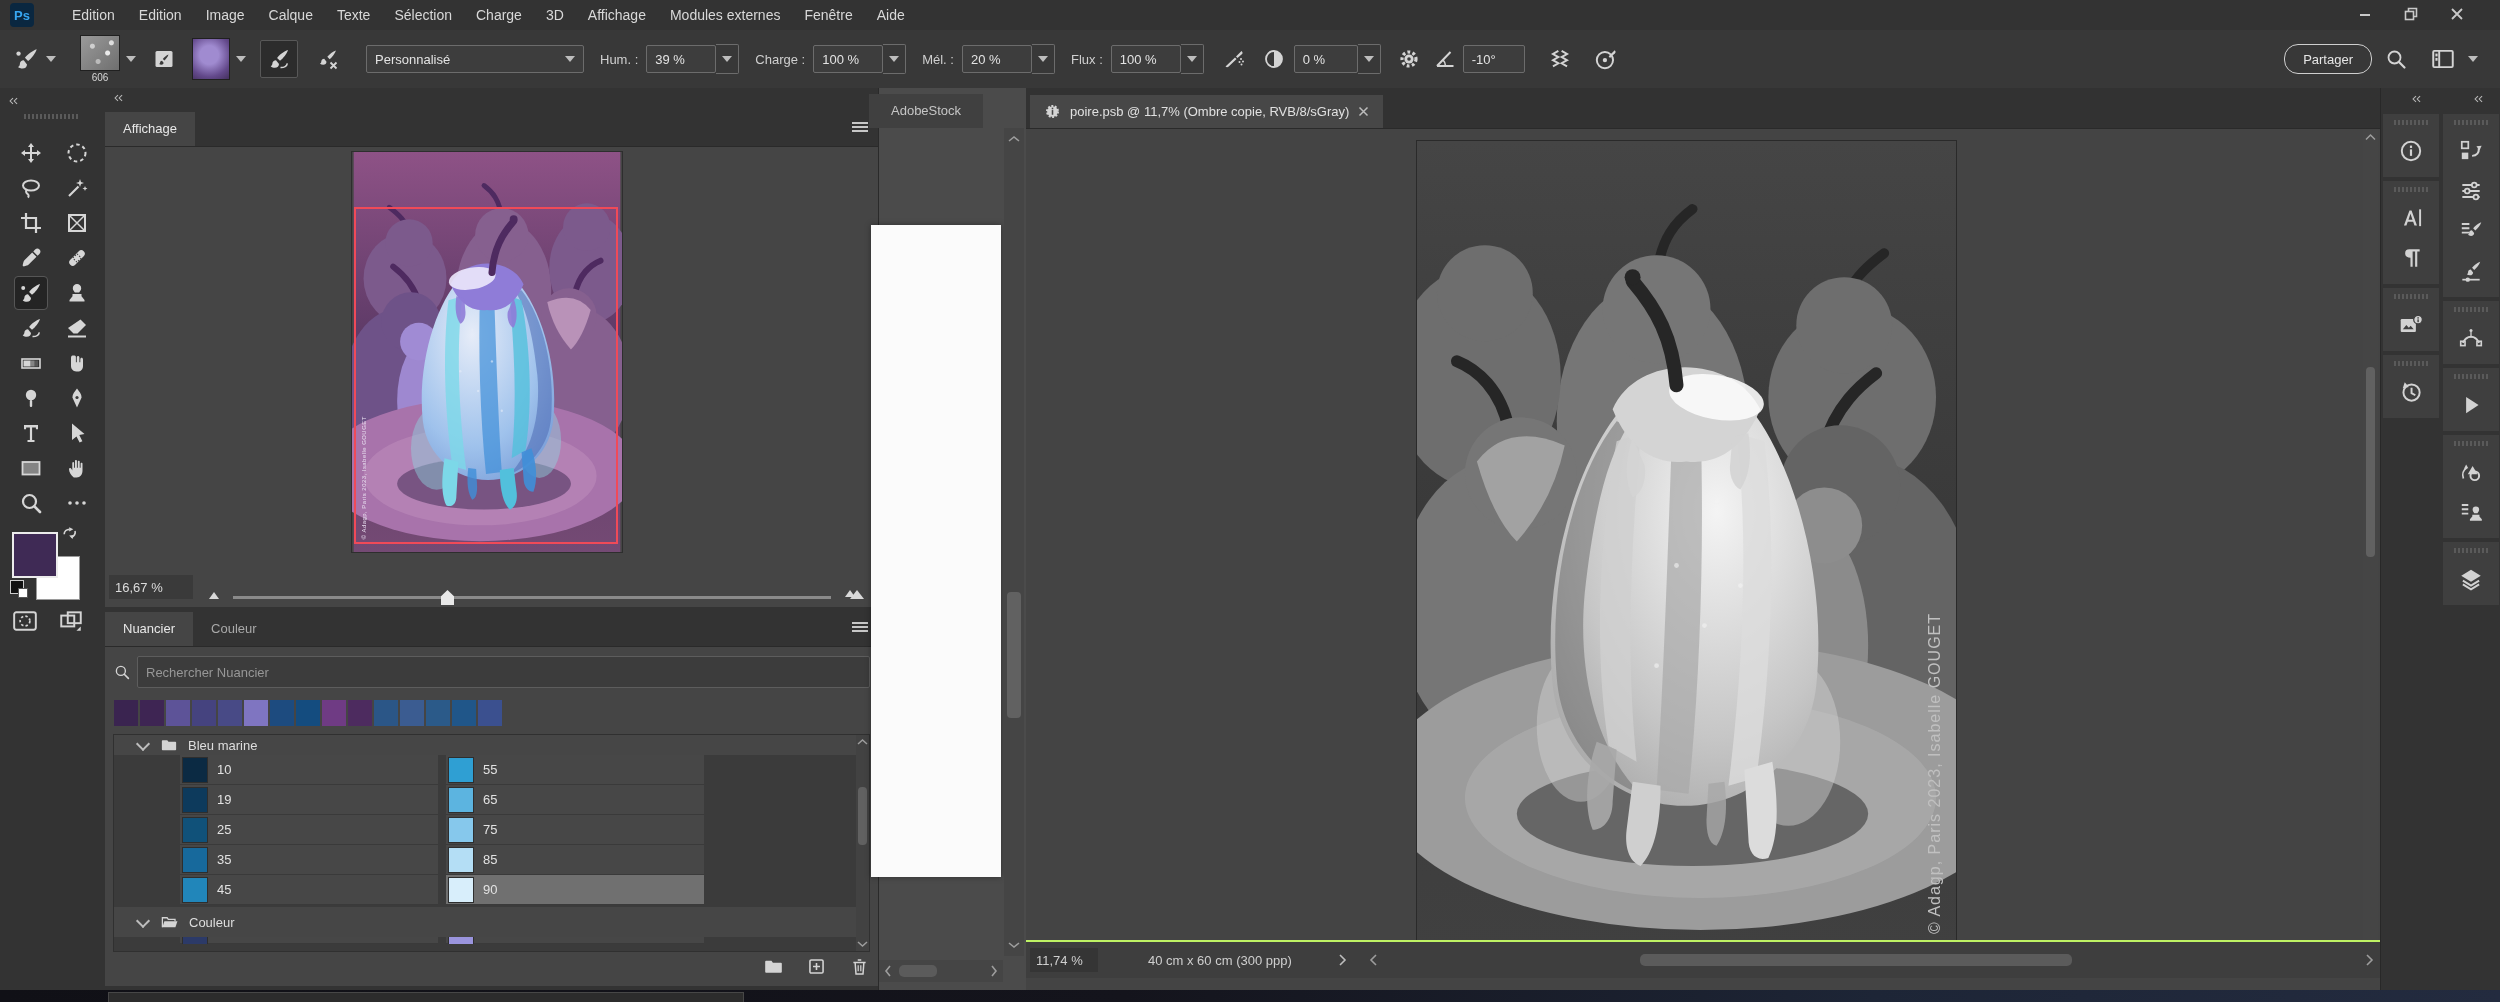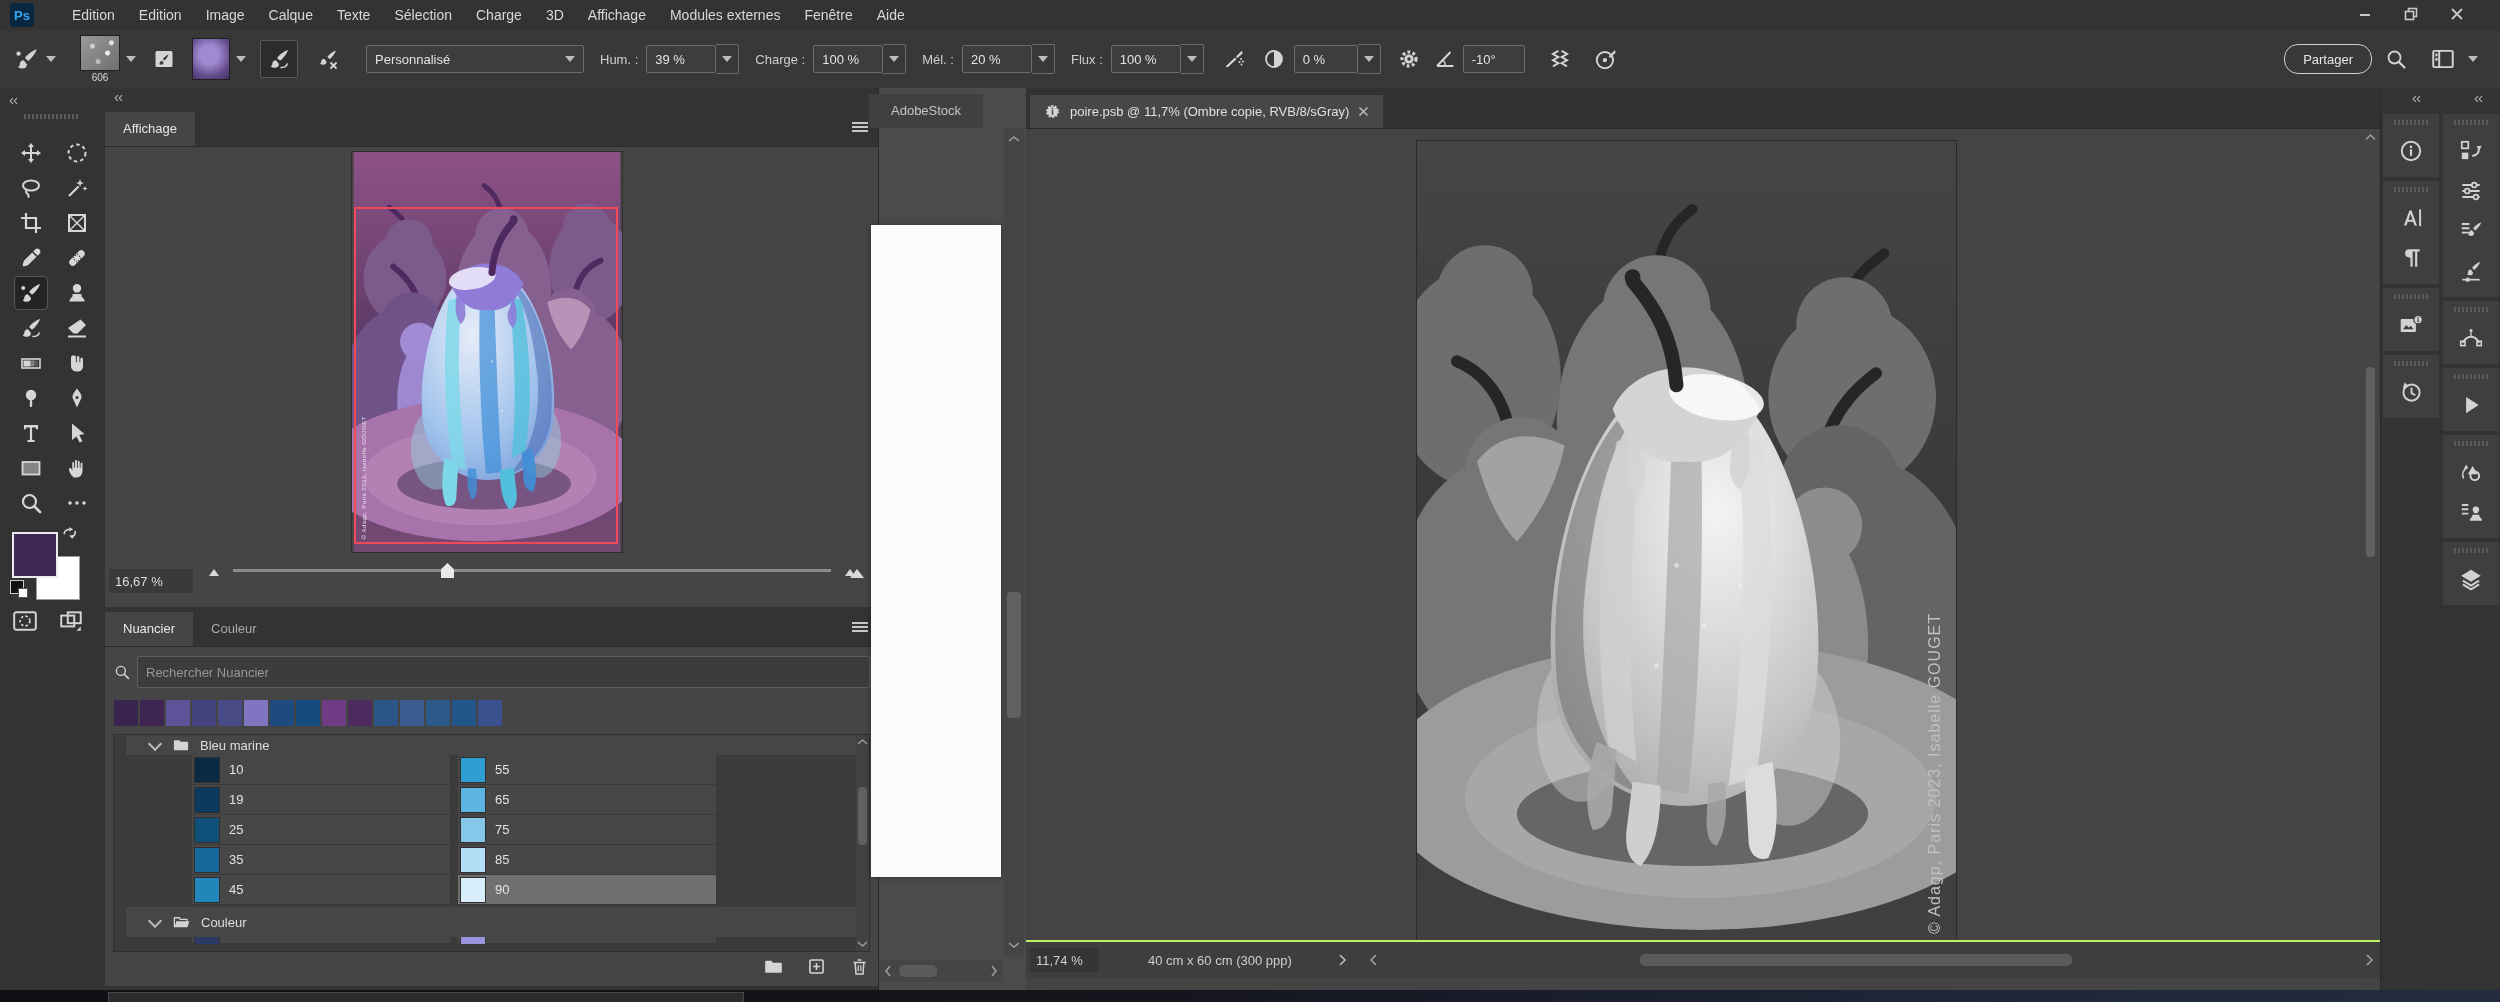--- a/index.html
+++ b/index.html
@@ -41,32 +41,32 @@
   
   .panel-tabrow{position:absolute;left:0;right:0;height:34px;background:#333333;display:flex;border-bottom:1px solid #2a2a2a;}
   .ptab{padding:0 18px;font-size:13px;line-height:34px;color:#a9a9a9;background:#333333;}
   .ptab.active{background:#454545;color:#e8e8e8;}
   .hamb{position:absolute;right:10px;top:10px;width:16px;height:12px;background:repeating-linear-gradient(#c7c7c7 0 2px,transparent 2px 4px);}
   .left-dock{position:absolute;left:105px;top:88px;width:773px;height:902px;background:#333333;}
   .nav-panel{position:absolute;left:0;top:24px;width:773px;height:495px;background:#454545;}
   .nuancier-panel{position:absolute;left:0;top:524px;width:773px;height:374px;background:#454545;}
   .thumb-wrap{position:absolute;left:247px;top:40px;width:270px;height:400px;box-shadow:0 0 0 1px #2e2e2e;}
   .view-rect{position:absolute;border:2px solid #f04a58;}
-  .zoom-row{position:absolute;left:0;bottom:8px;width:773px;height:30px;display:flex;align-items:flex-start;}
+  .zoom-row{position:absolute;left:0;bottom:8px;width:773px;height:30px;display:flex;align-items:flex-end;}
   .zoom-val{width:78px;height:24px;margin-left:4px;background:#3a3a3a;font-size:13px;color:#dcdcdc;display:flex;align-items:center;padding-left:6px;}
   .slider-track{height:3px;background:#8a8a8a;flex:1;margin:0 14px;position:relative;}
   .slider-thumb{position:absolute;top:-6px;width:13px;height:15px;background:#e8e8e8;clip-path:polygon(50% 0,100% 42%,100% 100%,0 100%,0 42%);}
   .tri{width:0;height:0;border-left:7px solid transparent;border-right:7px solid transparent;border-bottom:9px solid #d9d9d9;}
   .tri.small{border-left-width:5px;border-right-width:5px;border-bottom-width:7px;}
   .search-row{position:absolute;left:8px;top:44px;right:8px;height:32px;display:flex;align-items:center;}
   .search-input{flex:1;height:30px;background:#3c3c3c;border:1px solid #5d5d5d;border-radius:2px;color:#dddddd;font-size:13px;padding:0 8px;outline:none;font-family:"Liberation Sans",sans-serif;}
   .search-input::placeholder{color:#979797;}
   .recent-row{position:absolute;left:9px;top:88px;display:flex;}
   .rchip{width:24px;height:26px;margin-right:2px;}
-  .sw-list{position:absolute;left:8px;top:122px;right:8px;height:216px;background:#3b3b3b;border:1px solid #303030;overflow:hidden;padding-left:12px;}
+  .sw-list{position:absolute;left:8px;top:122px;right:8px;height:216px;background:#3b3b3b;border:1px solid #303030;overflow:hidden;}
   .folder-row{height:24px;background:#464646;display:flex;align-items:center;font-size:13px;color:#dedede;}
   .fold-chev{width:8px;height:8px;border-right:2px solid #bdbdbd;border-bottom:2px solid #bdbdbd;transform:rotate(45deg);margin:0 12px 2px 24px;}
   .sw-row{height:30px;display:flex;}
   .sw-cell{width:258px;background:#474747;border-bottom:1px solid #3a3a3a;display:flex;align-items:center;margin-right:8px;}
   .sw-cell:first-child{margin-left:66px;}
   .sw-cell.sel{background:#707070;}
   .sw-chip{width:24px;height:24px;margin:0 10px 0 3px;outline:1px solid #2e2e2e;}
   .sw-label{font-size:13px;color:#e2e2e2;}
   .vscroll{position:absolute;width:13px;background:#424242;}
   .vthumb{position:absolute;left:2px;width:9px;background:#616161;border-radius:4px;}

